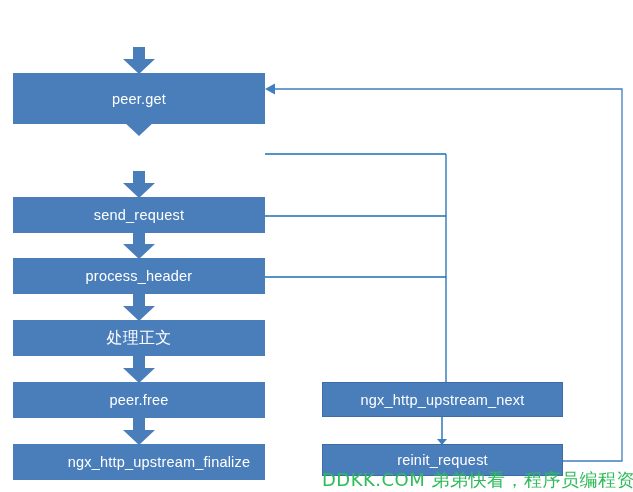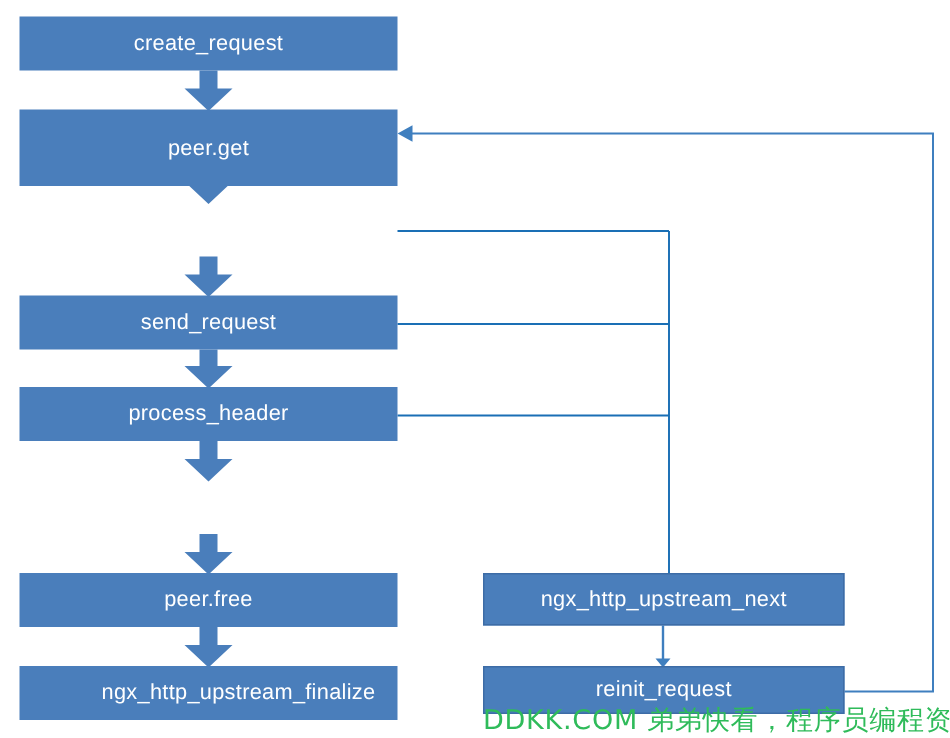--- a/index.html
+++ b/index.html
@@ -82,37 +82,37 @@
       <path d="M442 417 V440"></path>
     </g>
     <path fill="#3f7fbf" d="M442 445 l-5 -6 h10 z"></path>
 
     <g stroke="#3f7fbf" stroke-width="1.3" fill="none">
       <path d="M563 461 H622 V89 H272"></path>
     </g>
     <path fill="#3f7fbf" d="M265 89 l10 -5.5 v11 z"></path>
   </svg>
 
-  <div class="node" style="left:13px; top:11px; width:252px; height:36px;">
-    <span>create_request</span>
-  </div>
 
   <div class="node" style="left:13px; top:73px; width:252px; height:51px;">
     <span>peer.get</span>
   </div>
 
 
   <div class="node" style="left:13px; top:197px; width:252px; height:36px;">
     <span>send_request</span>
   </div>
 
   <div class="node" style="left:13px; top:258px; width:252px; height:36px;">
     <span>process_header</span>
   </div>
 
+  <div class="node node-cjk" style="left:13px; top:320px; width:252px; height:36px;">
+    <span>处理正文</span>
+  </div>
 
   <div class="node" style="left:13px; top:382px; width:252px; height:36px;">
     <span>peer.free</span>
   </div>
 
   <div class="node" style="left:13px; top:444px; width:252px; height:36px;padding-left:40px;">
     <span>ngx_http_upstream_finalize</span>
   </div>
 
   <div class="node bordered" style="left:322px; top:382px; width:241px; height:35px;">

